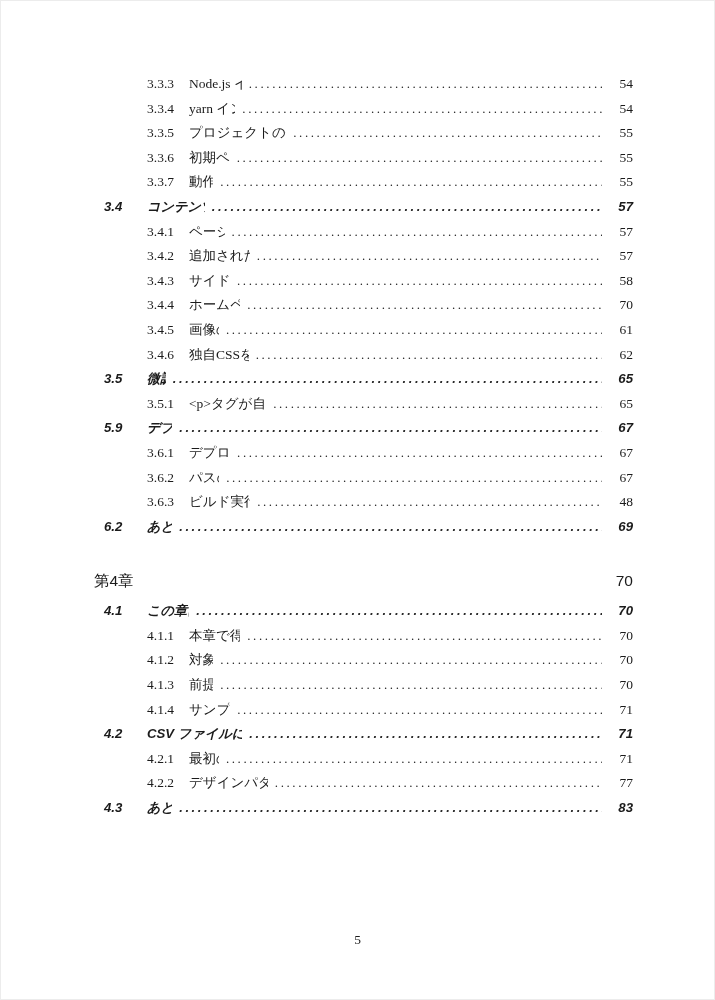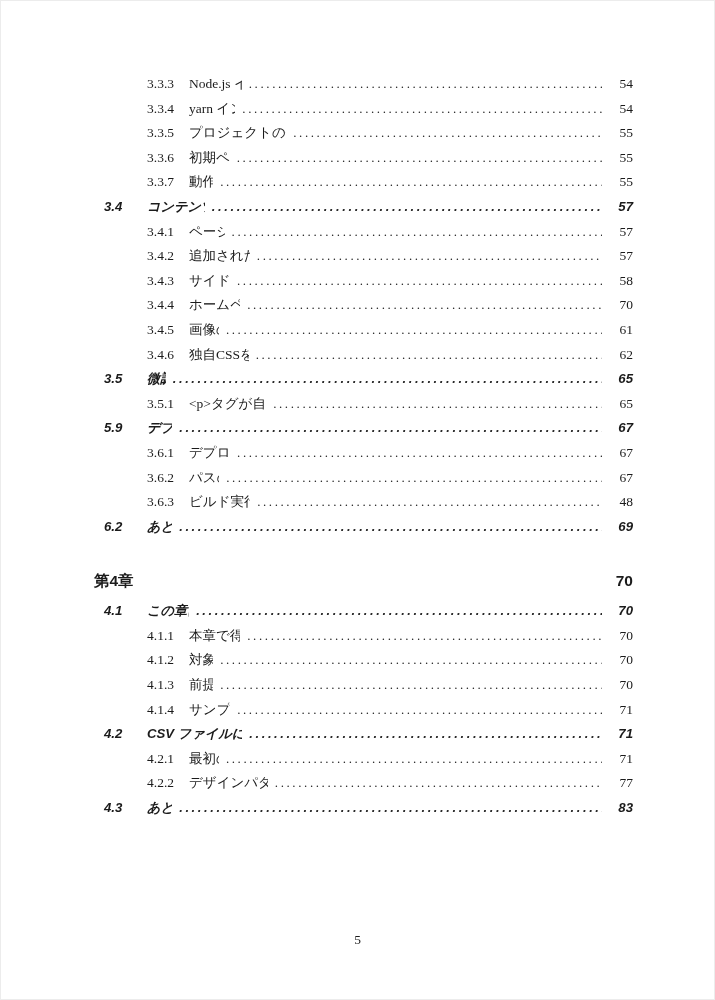--- a/index.html
+++ b/index.html
@@ -75,21 +75,21 @@
     font-size: 13.2px;
     font-style: italic;
   }
   .row.section .num {
     width: 43px;
   }
   
   .row.chapter {
     padding-left: 0;
     font-family: "Liberation Sans", sans-serif;
-    font-weight: bold;
+    font-weight: normal;
     font-size: 15.5px;
     line-height: 30px;
     margin-top: 27px;
     margin-bottom: 3px;
   }
   .row.chapter .num {
     width: 50px;
   }
   .footer {
     position: absolute;

